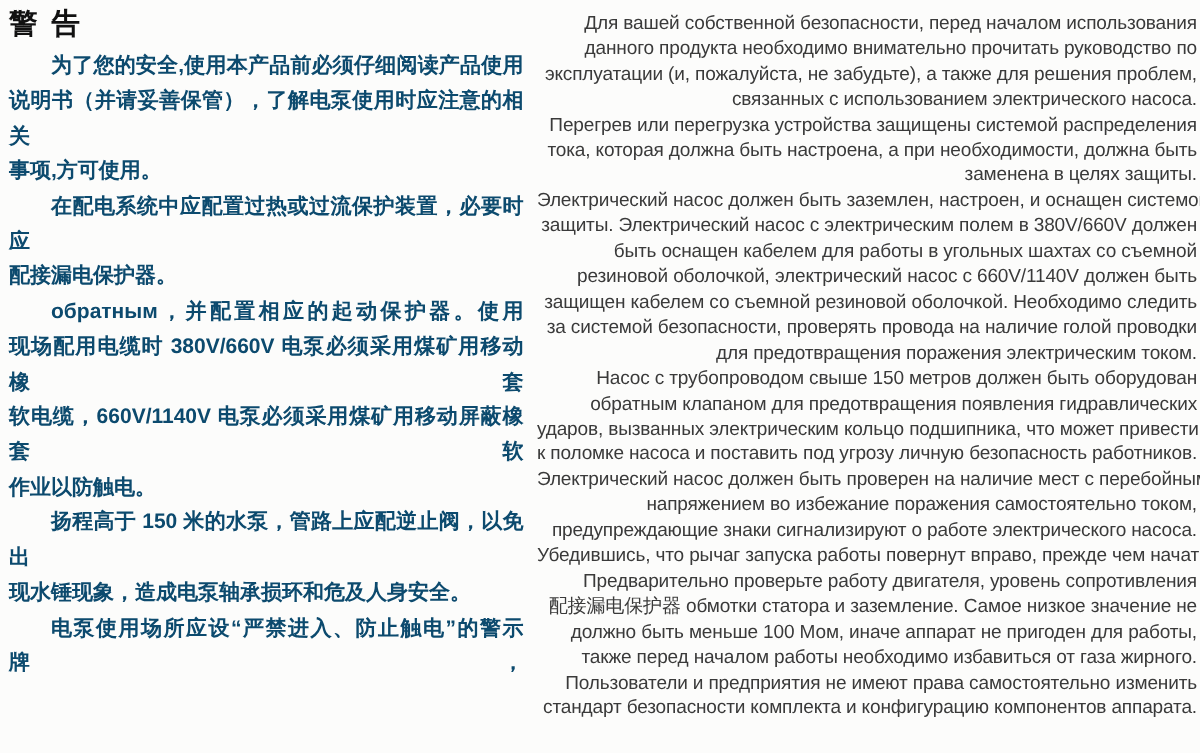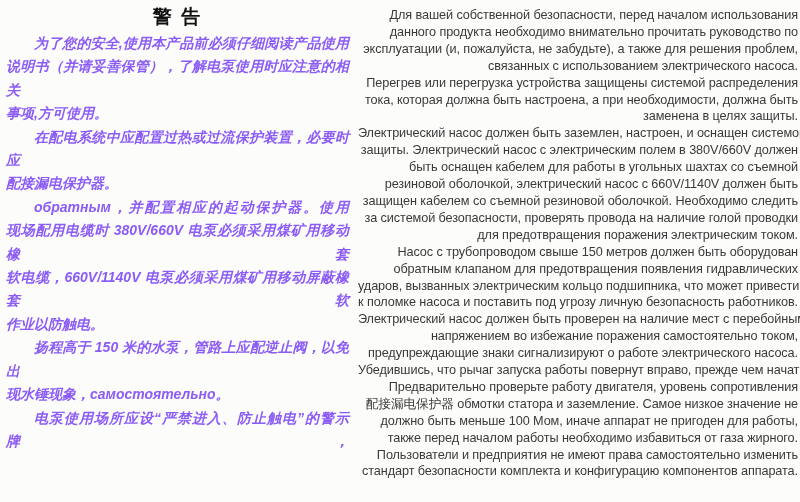--- a/index.html
+++ b/index.html
@@ -19,31 +19,29 @@
     position: absolute;
     left: 6px; top: 4px;
     width: 343px;
     color: #161616;
   }
   .cn-title {
     margin: 0 0 2px 0;
     font-size: 19px;
     line-height: 26px;
     font-weight: bold;
-    text-align: center;
     letter-spacing: 2px;
     color: #111;
   }
   .cn-line {
     font-size: 14px;
     line-height: 23.4px;
     font-weight: bold;
     white-space: nowrap;
-    color: #8b5cf6;
-    font-style: italic;
+    color: #0c4a6e;
   }
   .cn-line.just {
     white-space: normal;
     text-align: justify;
     text-align-last: justify;
   }
   .cn-line.indent { text-indent: 2em; }
   
   .col-right {
     position: absolute;
@@ -70,21 +68,21 @@
         <div class="cn-line indent just">为了您的安全,使用本产品前必须仔细阅读产品使用</div>
         <div class="cn-line just">说明书（并请妥善保管），了解电泵使用时应注意的相关</div>
         <div class="cn-line">事项,方可使用。</div>
         <div class="cn-line indent just">在配电系统中应配置过热或过流保护装置，必要时应</div>
         <div class="cn-line">配接漏电保护器。</div>
         <div class="cn-line indent just">обратным，并配置相应的起动保护器。使用</div>
         <div class="cn-line just">现场配用电缆时 380V/660V 电泵必须采用煤矿用移动橡套</div>
         <div class="cn-line just">软电缆，660V/1140V 电泵必须采用煤矿用移动屏蔽橡套软</div>
         <div class="cn-line">作业以防触电。</div>
         <div class="cn-line indent just">扬程高于 150 米的水泵，管路上应配逆止阀，以免出</div>
-        <div class="cn-line">现水锤现象，самостоятельно。</div>
+        <div class="cn-line">现水锤现象，造成电泵轴承损环和危及人身安全。</div>
         <div class="cn-line indent just">电泵使用场所应设“严禁进入、防止触电”的警示牌，</div>
       </div>
   </div>
   <div class="col-right">
     <div id="ru-text">
         <div class="ru-line">Для вашей собственной безопасности, перед началом использования</div>
         <div class="ru-line">данного продукта необходимо внимательно прочитать руководство по</div>
         <div class="ru-line">эксплуатации (и, пожалуйста, не забудьте), а также для решения проблем,</div>
         <div class="ru-line">связанных с использованием электрического насоса.</div>
         <div class="ru-line">Перегрев или перегрузка устройства защищены системой распределения</div>

